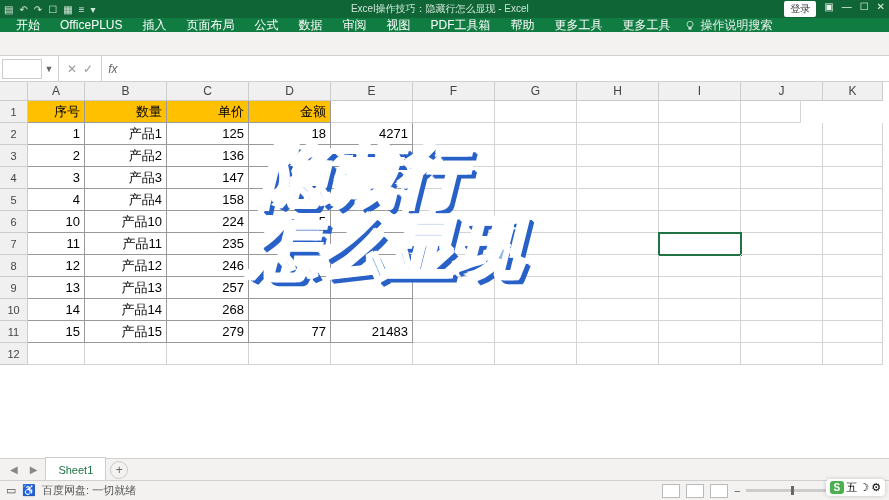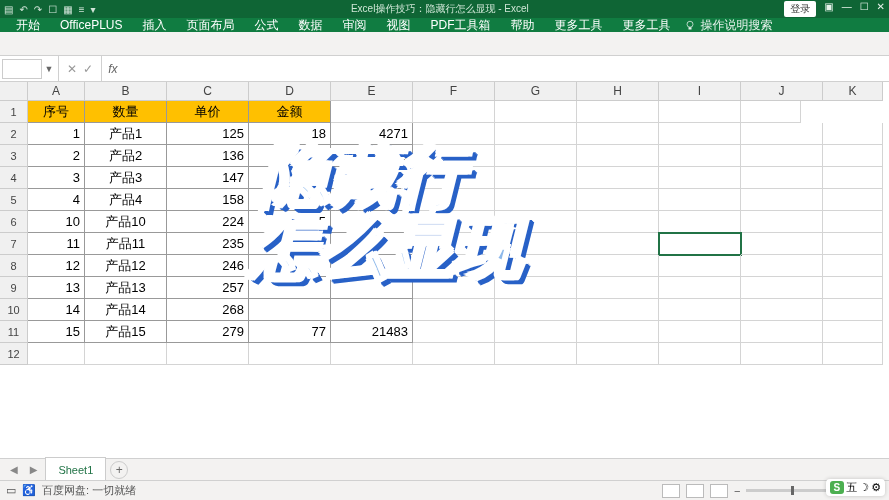--- a/index.html
+++ b/index.html
@@ -39,21 +39,21 @@
   .grid-wrap { position: relative; height: 384px; background: #fff; overflow: hidden; }
   .col-headers { display: flex; height: 19px; }
   .sel-all { width: 28px; background: #f0f0f0; border-right: 1px solid #ccc; border-bottom: 1px solid #ccc; }
   .ch { background: #f0f0f0; border-right: 1px solid #ccc; border-bottom: 1px solid #ccc; text-align: center; font-size: 12px; line-height: 19px; color: #444; }
   .row { display: flex; height: 22px; }
   .rh { width: 28px; background: #f0f0f0; border-right: 1px solid #ccc; border-bottom: 1px solid #ccc; text-align: center; font-size: 11px; line-height: 22px; color: #444; }
   .cell { border-right: 1px solid #d4d4d4; border-bottom: 1px solid #d4d4d4; font-size: 13px; padding: 0 4px; line-height: 22px; overflow: hidden; white-space: nowrap; }
   .hdr-cell { background: #FFC000; font-weight: normal; font-size: 13px; border-right: 1px solid #999; border-bottom: 1px solid #999; }
   .data-cell { background: #fff; border-right: 1px solid #999; border-bottom: 1px solid #999; }
   .num { text-align: right; }
-  .txt { text-align: center; }
+  .txt { text-align: right; }
   .selected-cell { outline: 2px solid #217346; outline-offset: -1px; background: #fff; }
 
   
   .cA { width: 57px; }
   .cB { width: 82px; }
   .cC { width: 82px; }
   .cD { width: 82px; }
   .cE { width: 82px; }
   .cF { width: 82px; }
   .cG { width: 82px; }

